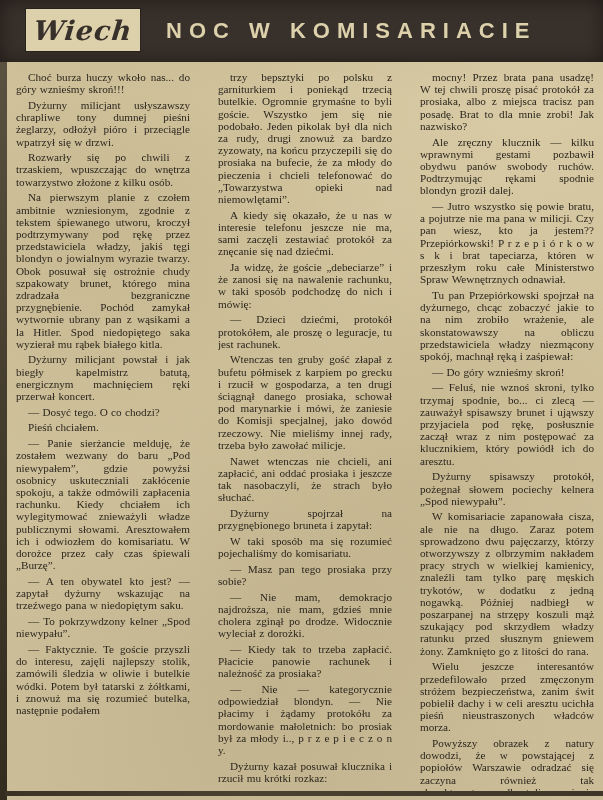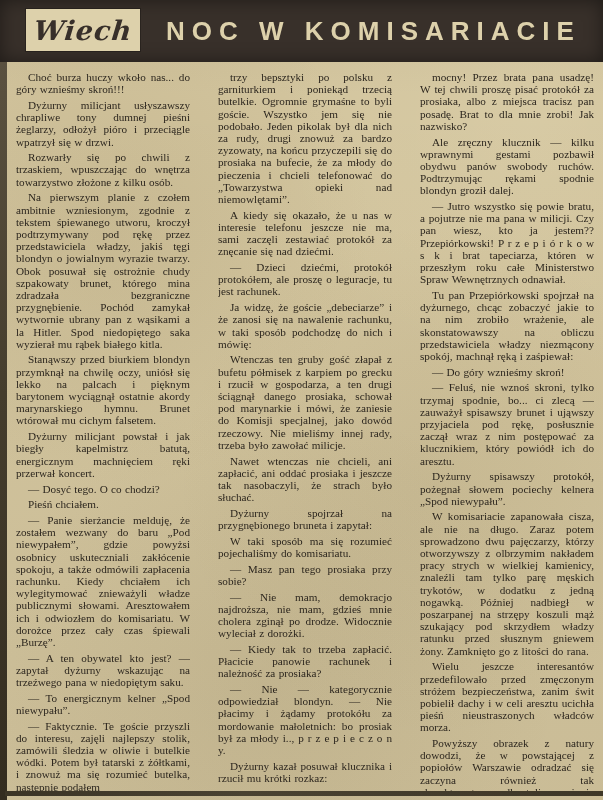--- a/index.html
+++ b/index.html
@@ -40,21 +40,21 @@
     font-style:italic; font-weight:bold;
     font-size:27px; line-height:1;
     color:var(--band,#38302a);
     transform:skewX(-6deg);
     letter-spacing:1px;
   }
   .headline {
     position:absolute; left:166px; top:0; height:62px; right:8px;
     display:flex; align-items:center;
     font-family:"Liberation Sans", sans-serif;
-    font-weight:bold; font-size:26px;
+    font-weight:bold; font-size:22px;
     letter-spacing:7px;
     color:var(--cream,#ddd1ab);
     white-space:nowrap;
   }
   .columns {
     position:absolute; left:16px; top:71px; width:578px; bottom:8px;
     display:flex; gap:28px;
   }
   .col {
     flex:1 1 0; overflow:hidden;
@@ -90,35 +90,34 @@
     <div class="headline">NOC W KOMISARIACIE</div>
   </div>
 
   <div class="columns">
 
     <div class="col">
       <p>Choć burza huczy wkoło nas... do góry wznieśmy skroń!!!</p>
       <p>Dyżurny milicjant usłyszawszy chrapliwe tony dumnej pieśni żeglarzy, odłożył pióro i przeciągle wpatrzył się w drzwi.</p>
       <p>Rozwarły się po chwili z trzaskiem, wpuszczając do wnętrza towarzystwo złożone z kilku osób.</p>
       <p>Na pierwszym planie z czołem ambitnie wzniesionym, zgodnie z tekstem śpiewanego utworu, kroczył podtrzymywany pod rękę przez przedstawiciela władzy, jakiś tęgi blondyn o jowialnym wyrazie twarzy. Obok posuwał się ostrożnie chudy szpakowaty brunet, którego mina zdradzała bezgraniczne przygnębienie. Pochód zamykał wytwornie ubrany pan z wąsikami a la Hitler. Spod niedopiętego saka wyzierał mu rąbek białego kitla.</p>
-      <p>Stanąwszy przed biurkiem blondyn przymknął na chwilę oczy, uniósł się lekko na palcach i pięknym barytonem wyciągnął ostatnie akordy marynarskiego hymnu. Brunet wtórował mu cichym falsetem.</p>
       <p>Dyżurny milicjant powstał i jak biegły kapelmistrz batutą, energicznym machnięciem ręki przerwał koncert.</p>
       <p>— Dosyć tego. O co chodzi?</p>
       <p>Pieśń chciałem.</p>
       <p>— Panie sierżancie melduję, że zostałem wezwany do baru „Pod niewypałem”, gdzie powyżsi osobnicy uskuteczniali zakłócenie spokoju, a także odmówili zapłacenia rachunku. Kiedy chciałem ich wylegitymować znieważyli władze publicznymi słowami. Aresztowałem ich i odwiozłem do komisariatu. W dorożce przez cały czas śpiewali „Burzę”.</p>
       <p>— A ten obywatel kto jest? — zapytał dyżurny wskazując na trzeźwego pana w niedopiętym saku.</p>
-      <p>— To energicznym kelner „Spod niewypału”.</p>
+      <p>— To pokrzywdzony kelner „Spod niewypału”.</p>
       <p>— Faktycznie. Te goście przyszli do interesu, zajęli najlepszy stolik, zamówili śledzia w oliwie i butelkie wódki. Potem był tatarski z żółtkami, i znowuż ma się rozumieć butelka, następnie podałem</p>
     </div>
 
     <div class="col">
       <p>trzy bepsztyki po polsku z garniturkiem i poniekąd trzecią butelkie. Ogromnie grymaśne to byli goście. Wszystko jem się nie podobało. Jeden pikolak był dla nich za rudy, drugi znowuż za bardzo zyzowaty, na końcu przyczepili się do prosiaka na bufecie, że za młody do pieczenia i chcieli telefonować do „Towarzystwa opieki nad niemowlętami”.</p>
       <p>A kiedy się okazało, że u nas w interesie telefonu jeszcze nie ma, sami zaczęli zestawiać protokół za znęcanie się nad dziećmi.</p>
+      <p>Ja widzę, że goście „debeciarze” i że zanosi się na nawalenie rachunku, w taki sposób podchodzę do nich i mówię:</p>
       <p>— Dzieci dziećmi, protokół protokółem, ale proszę o leguracje, tu jest rachunek.</p>
-      <p>Ja widzę, że goście „debeciarze” i że zanosi się na nawalenie rachunku, w taki sposób podchodzę do nich i mówię:</p>
       <p>Wtenczas ten gruby gość złapał z bufetu półmisek z karpiem po grecku i rzucił w gospodarza, a ten drugi ściągnął danego prosiaka, schował pod marynarkie i mówi, że zaniesie do Komisji specjalnej, jako dowód rzeczowy. Nie mieliśmy innej rady, trzeba było zawołać milicje.</p>
       <p>Nawet wtenczas nie chcieli, ani zapłacić, ani oddać prosiaka i jeszcze tak nasobaczyli, że strach było słuchać.</p>
       <p>Dyżurny spojrzał na przygnębionego bruneta i zapytał:</p>
       <p>W taki sposób ma się rozumieć pojechaliśmy do komisariatu.</p>
       <p>— Masz pan tego prosiaka przy sobie?</p>
       <p>— Nie mam, demokracjo najdroższa, nie mam, gdzieś mnie cholera zginął po drodze. Widocznie wyleciał z dorożki.</p>
       <p>— Kiedy tak to trzeba zapłacić. Płacicie panowie rachunek i należność za prosiaka?</p>
       <p>— Nie — kategorycznie odpowiedział blondyn. — Nie płacimy i żądamy protokółu za mordowanie małoletnich: bo prosiak był za młody i.., p r z e p i e c z o n y.</p>
       <p>Dyżurny kazał posuwał klucznika i rzucił mu krótki rozkaz:</p>
       <p>— Zabrać im szelki i do aresztu.</p>

